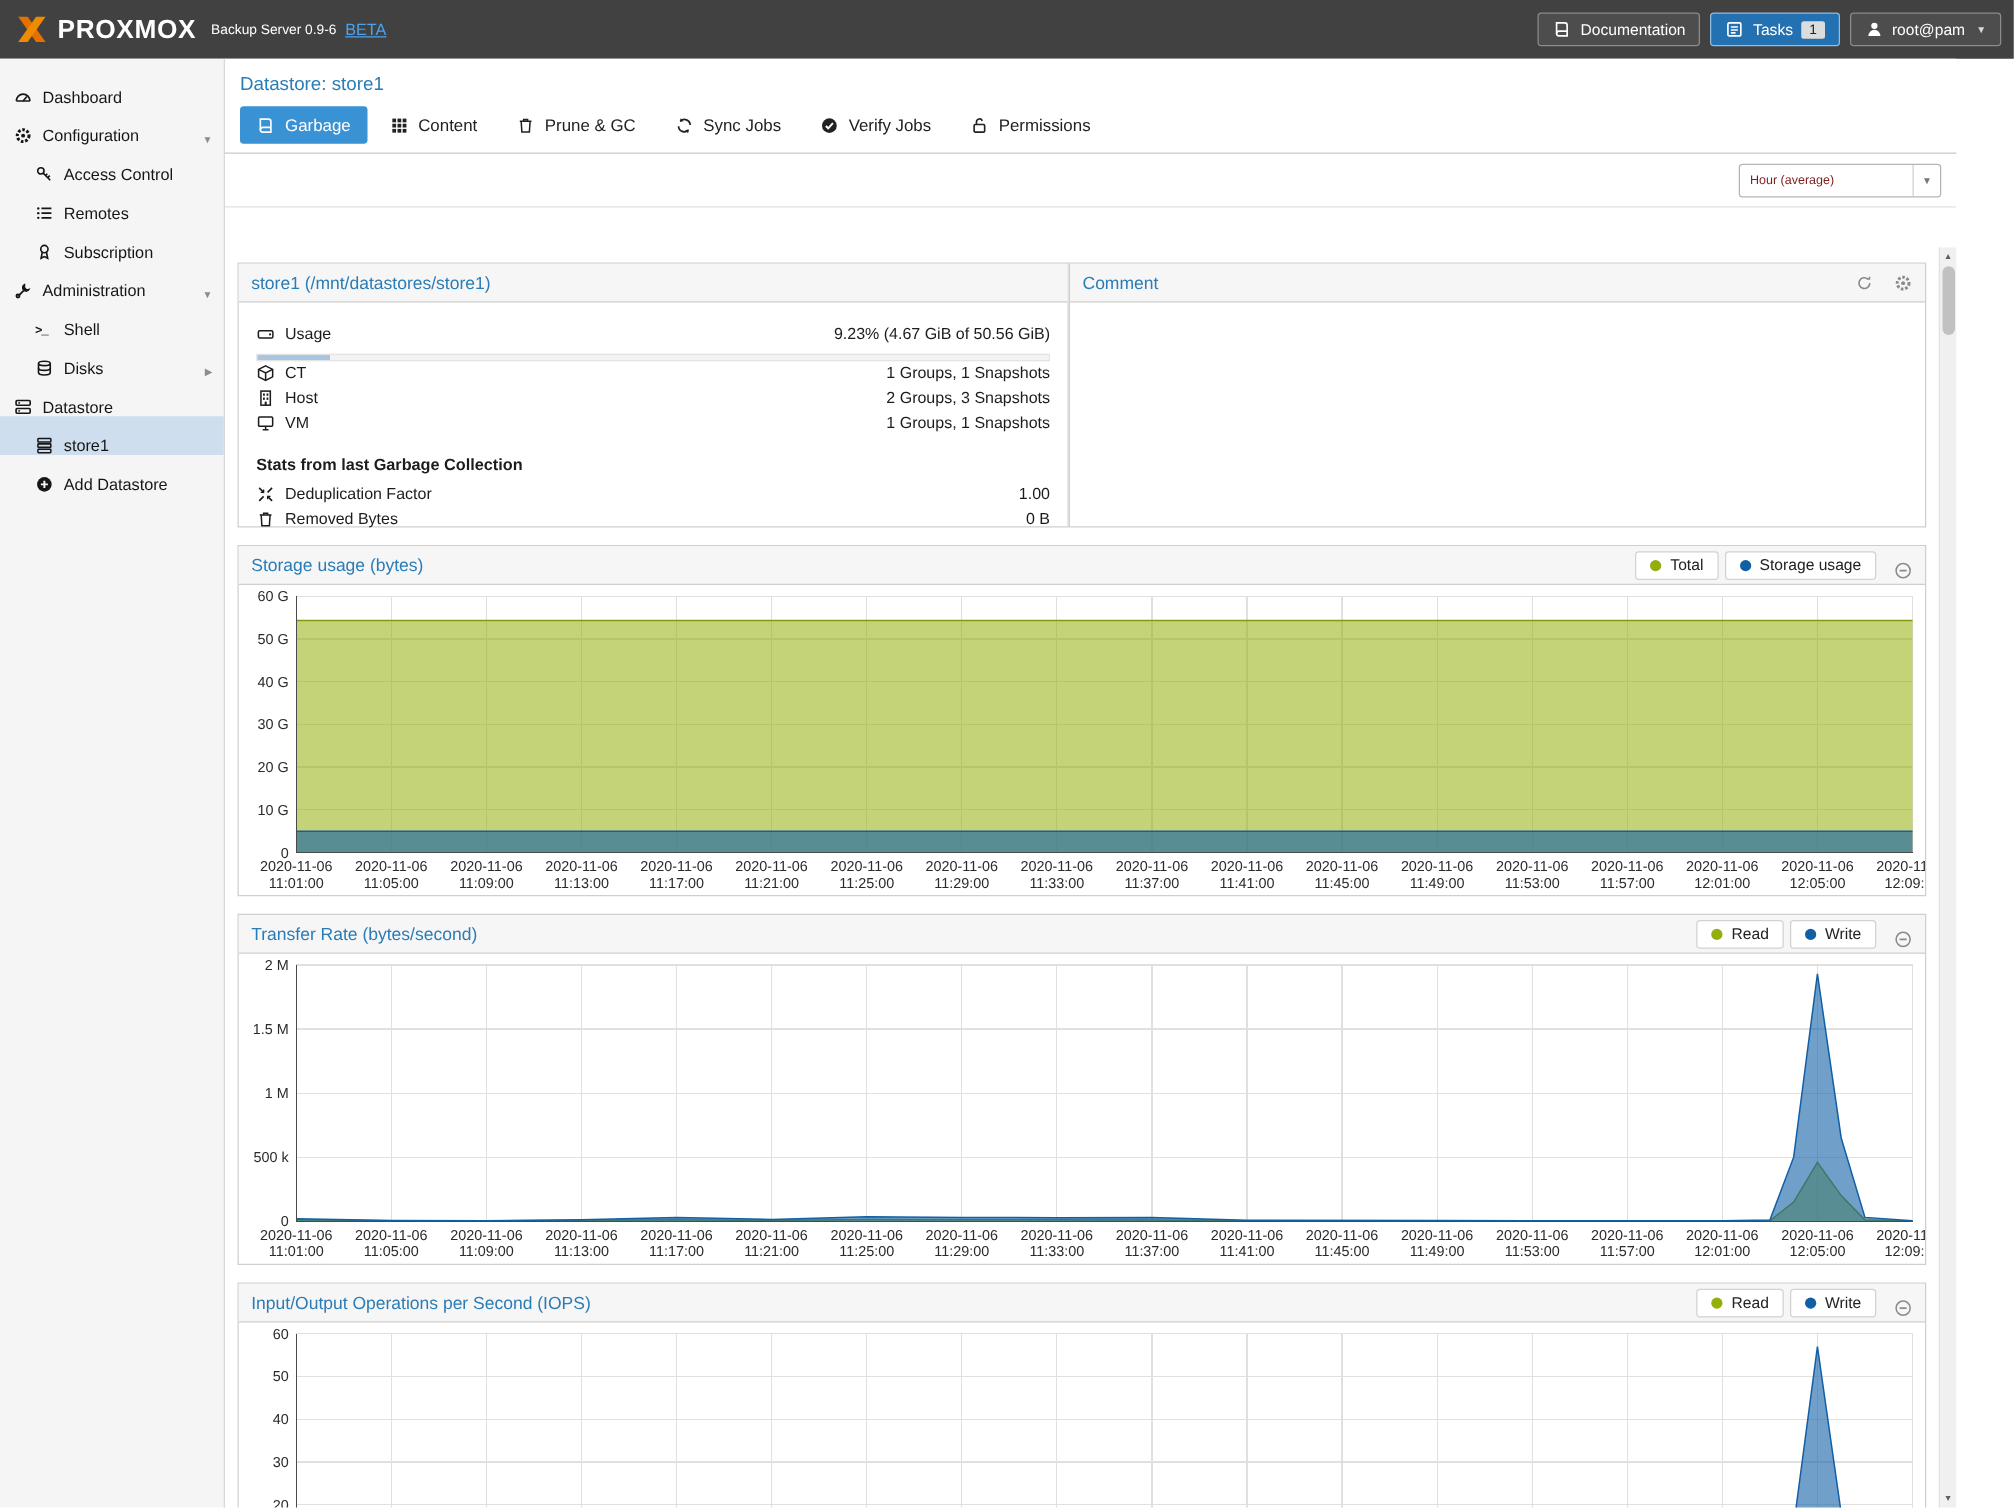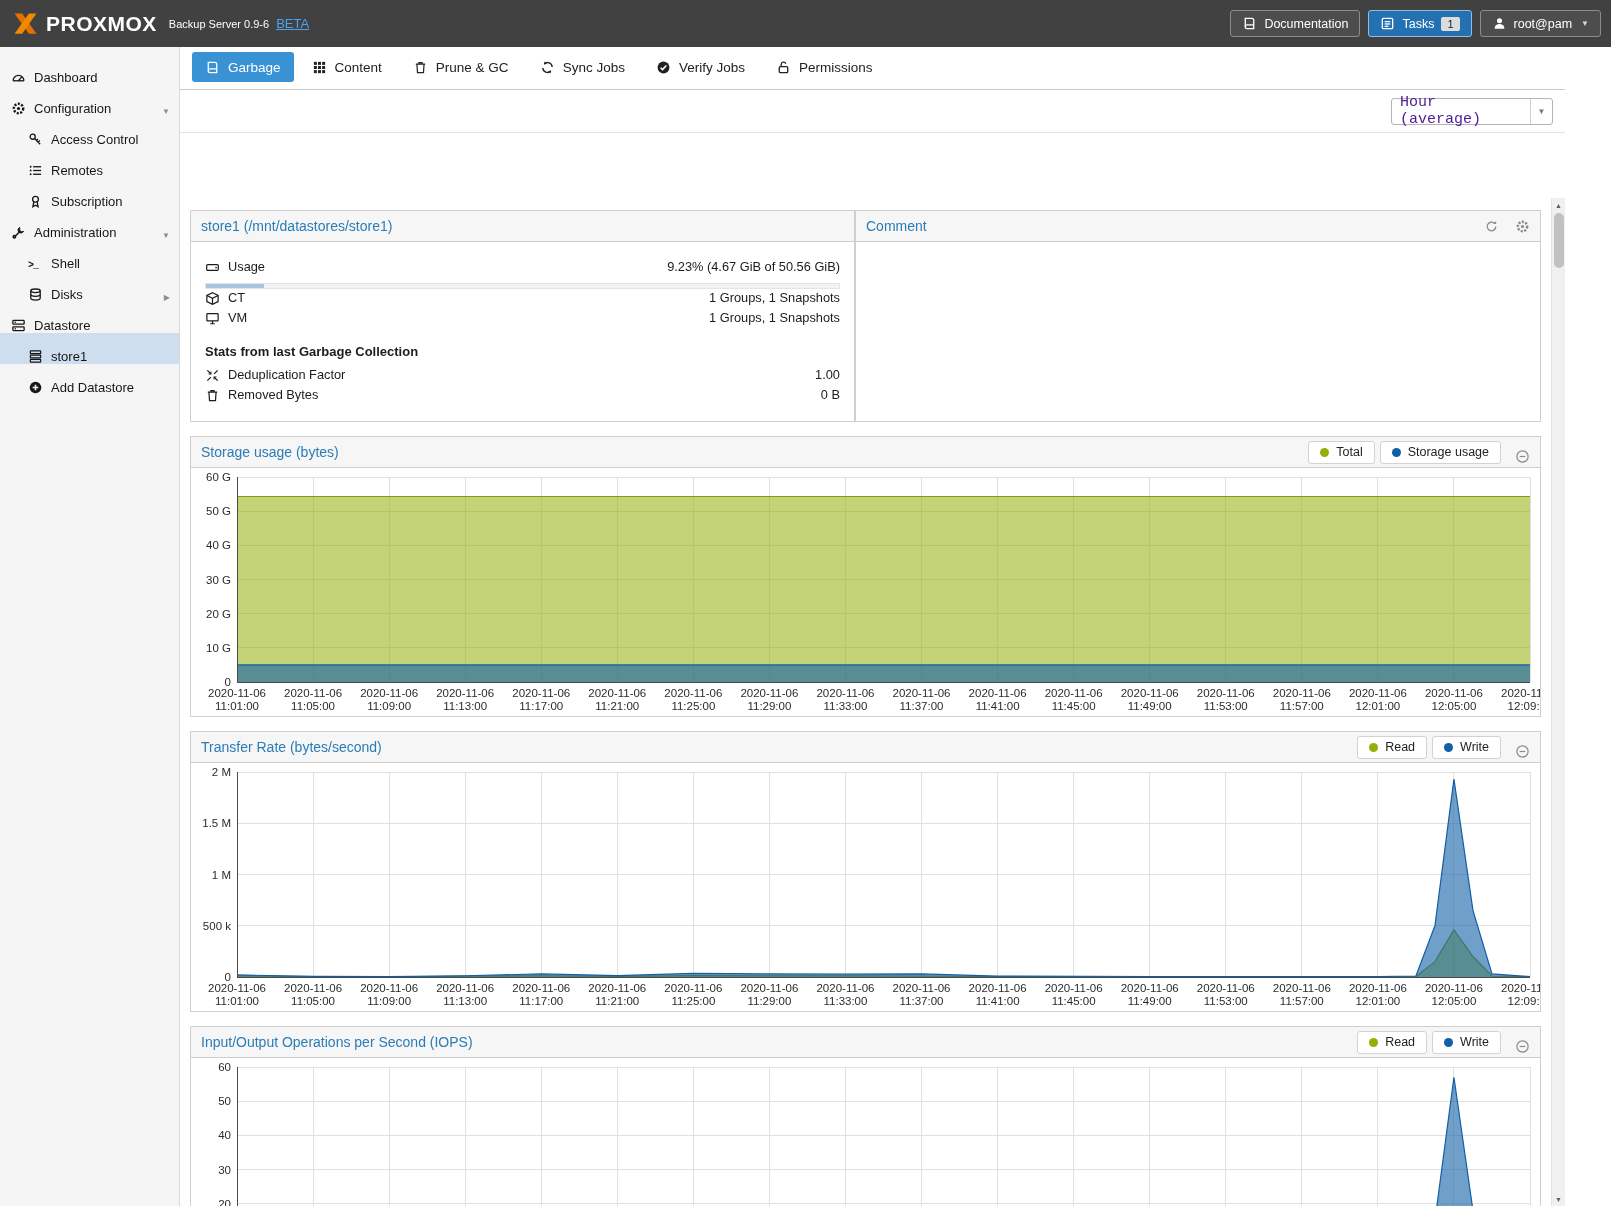--- a/index.html
+++ b/index.html
@@ -36,21 +36,21 @@
   .main { position:absolute; left:180px; top:47px; width:1385px; bottom:0; background:#fff; }
   .page-title { padding:12px 12px 4px; color:#2a7cb7; font-size:15px; }
   .tabbar { display:flex; gap:5px; padding:5px 12px 7px; border-bottom:1px solid #c9c9c9; }
   .tab { display:flex; align-items:center; gap:8px; height:30px; padding:0 13px; border-radius:3px;
     color:#222; font-size:13.5px; cursor:pointer; }
   .tab.active { background:#3892d4; color:#fff; }
   .toolbar { display:flex; justify-content:flex-end; align-items:center; padding:8px 12px;
     border-bottom:1px solid #e2e2e2; height:43px; }
   .combo { width:162px; height:27px; border:1px solid #b5b5b5; border-radius:3px; background:#fff;
     display:flex; align-items:center; cursor:pointer; }
-  .combo-value { flex:1; padding:0 8px; font-size:15px; color:#4c1d95;font-family:Liberation Mono, monospace; }
+  .combo-value { flex:1; padding:0 8px; font-size:10px; color:#7f1d1d; }
   .combo-trig { width:22px; align-self:stretch; border-left:1px solid #d0d0d0; display:flex;
     align-items:center; justify-content:center; color:#777; font-size:8px; }
 
   .body-area { position:absolute; top:151px; left:0; right:14px; bottom:0; overflow:hidden;
     padding:12px 10px 0; }
 
   
   .panel { border:1px solid #cfcfcf; background:#fff; display:flex; flex-direction:column; }
   .panel-h { height:31px; flex:none; background:#f6f6f6; border-bottom:1px solid #cfcfcf;
     display:flex; align-items:center; padding:0 10px; color:#2a7cb7; font-size:14px; }
@@ -212,20 +212,21 @@
   <div class="side-item lvl1">
     <svg class="ic" viewBox="0 0 16 16">
       <circle cx="8" cy="8" r="6.2" fill="currentColor"></circle>
         <path d="M8 5v6M5 8h6" stroke="#f5f5f5" stroke-width="1.7"></path>
     </svg>
     <span>Add Datastore</span>
   </div>
 </div>
 
 <div class="main">
+  <div class="page-title">Datastore: store1</div>
 
   <div class="tabbar">
     <div class="tab active">
       <svg class="ic" viewBox="0 0 16 16" fill="none" stroke="currentColor" stroke-width="1.4">
         <path d="M3.5 2.5h7a2 2 0 0 1 2 2v9H5.5a2 2 0 0 1-2-2z"></path>
           <path d="M3.5 11.5a2 2 0 0 1 2-2h7"></path>
       </svg>
       <span>Garbage</span>
     </div>
     <div class="tab">
@@ -300,20 +301,32 @@
             <div class="usage-fill" style="width: 9.23%;"></div>
           </div>
 
           <div class="kv">
             <svg class="ic" viewBox="0 0 16 16" fill="none" stroke="currentColor" stroke-width="1.3">
               <path d="M8 1.8 14 4.8v6.4L8 14.2 2 11.2V4.8z"></path>
                 <path d="M2 4.8 8 7.8l6-3M8 7.8v6.4"></path>
             </svg>
             <span>CT</span>
             <span class="val">1 Groups, 1 Snapshots</span>
+          </div>
+          <div class="kv">
+            <svg class="ic" viewBox="0 0 16 16" fill="none" stroke="currentColor" stroke-width="1.3">
+              <rect x="4" y="2" width="8" height="12"></rect>
+                <rect x="5.8" y="4" width="1.5" height="2" fill="currentColor" stroke="none"></rect>
+                <rect x="8.8" y="4" width="1.5" height="2" fill="currentColor" stroke="none"></rect>
+              <rect x="5.8" y="7.5" width="1.5" height="2" fill="currentColor" stroke="none"></rect>
+                <rect x="8.8" y="7.5" width="1.5" height="2" fill="currentColor" stroke="none"></rect>
+              <rect x="7.2" y="11" width="1.7" height="3" fill="currentColor" stroke="none"></rect>
+            </svg>
+            <span>Host</span>
+            <span class="val">2 Groups, 3 Snapshots</span>
           </div>
           <div class="kv">
             <svg class="ic" viewBox="0 0 16 16" fill="none" stroke="currentColor" stroke-width="1.3">
               <rect x="2" y="2.8" width="12" height="7.8" rx="0.8"></rect>
                 <path d="M5.5 13.6h5M8 10.6v3"></path>
             </svg>
             <span>VM</span>
             <span class="val">1 Groups, 1 Snapshots</span>
           </div>
 

